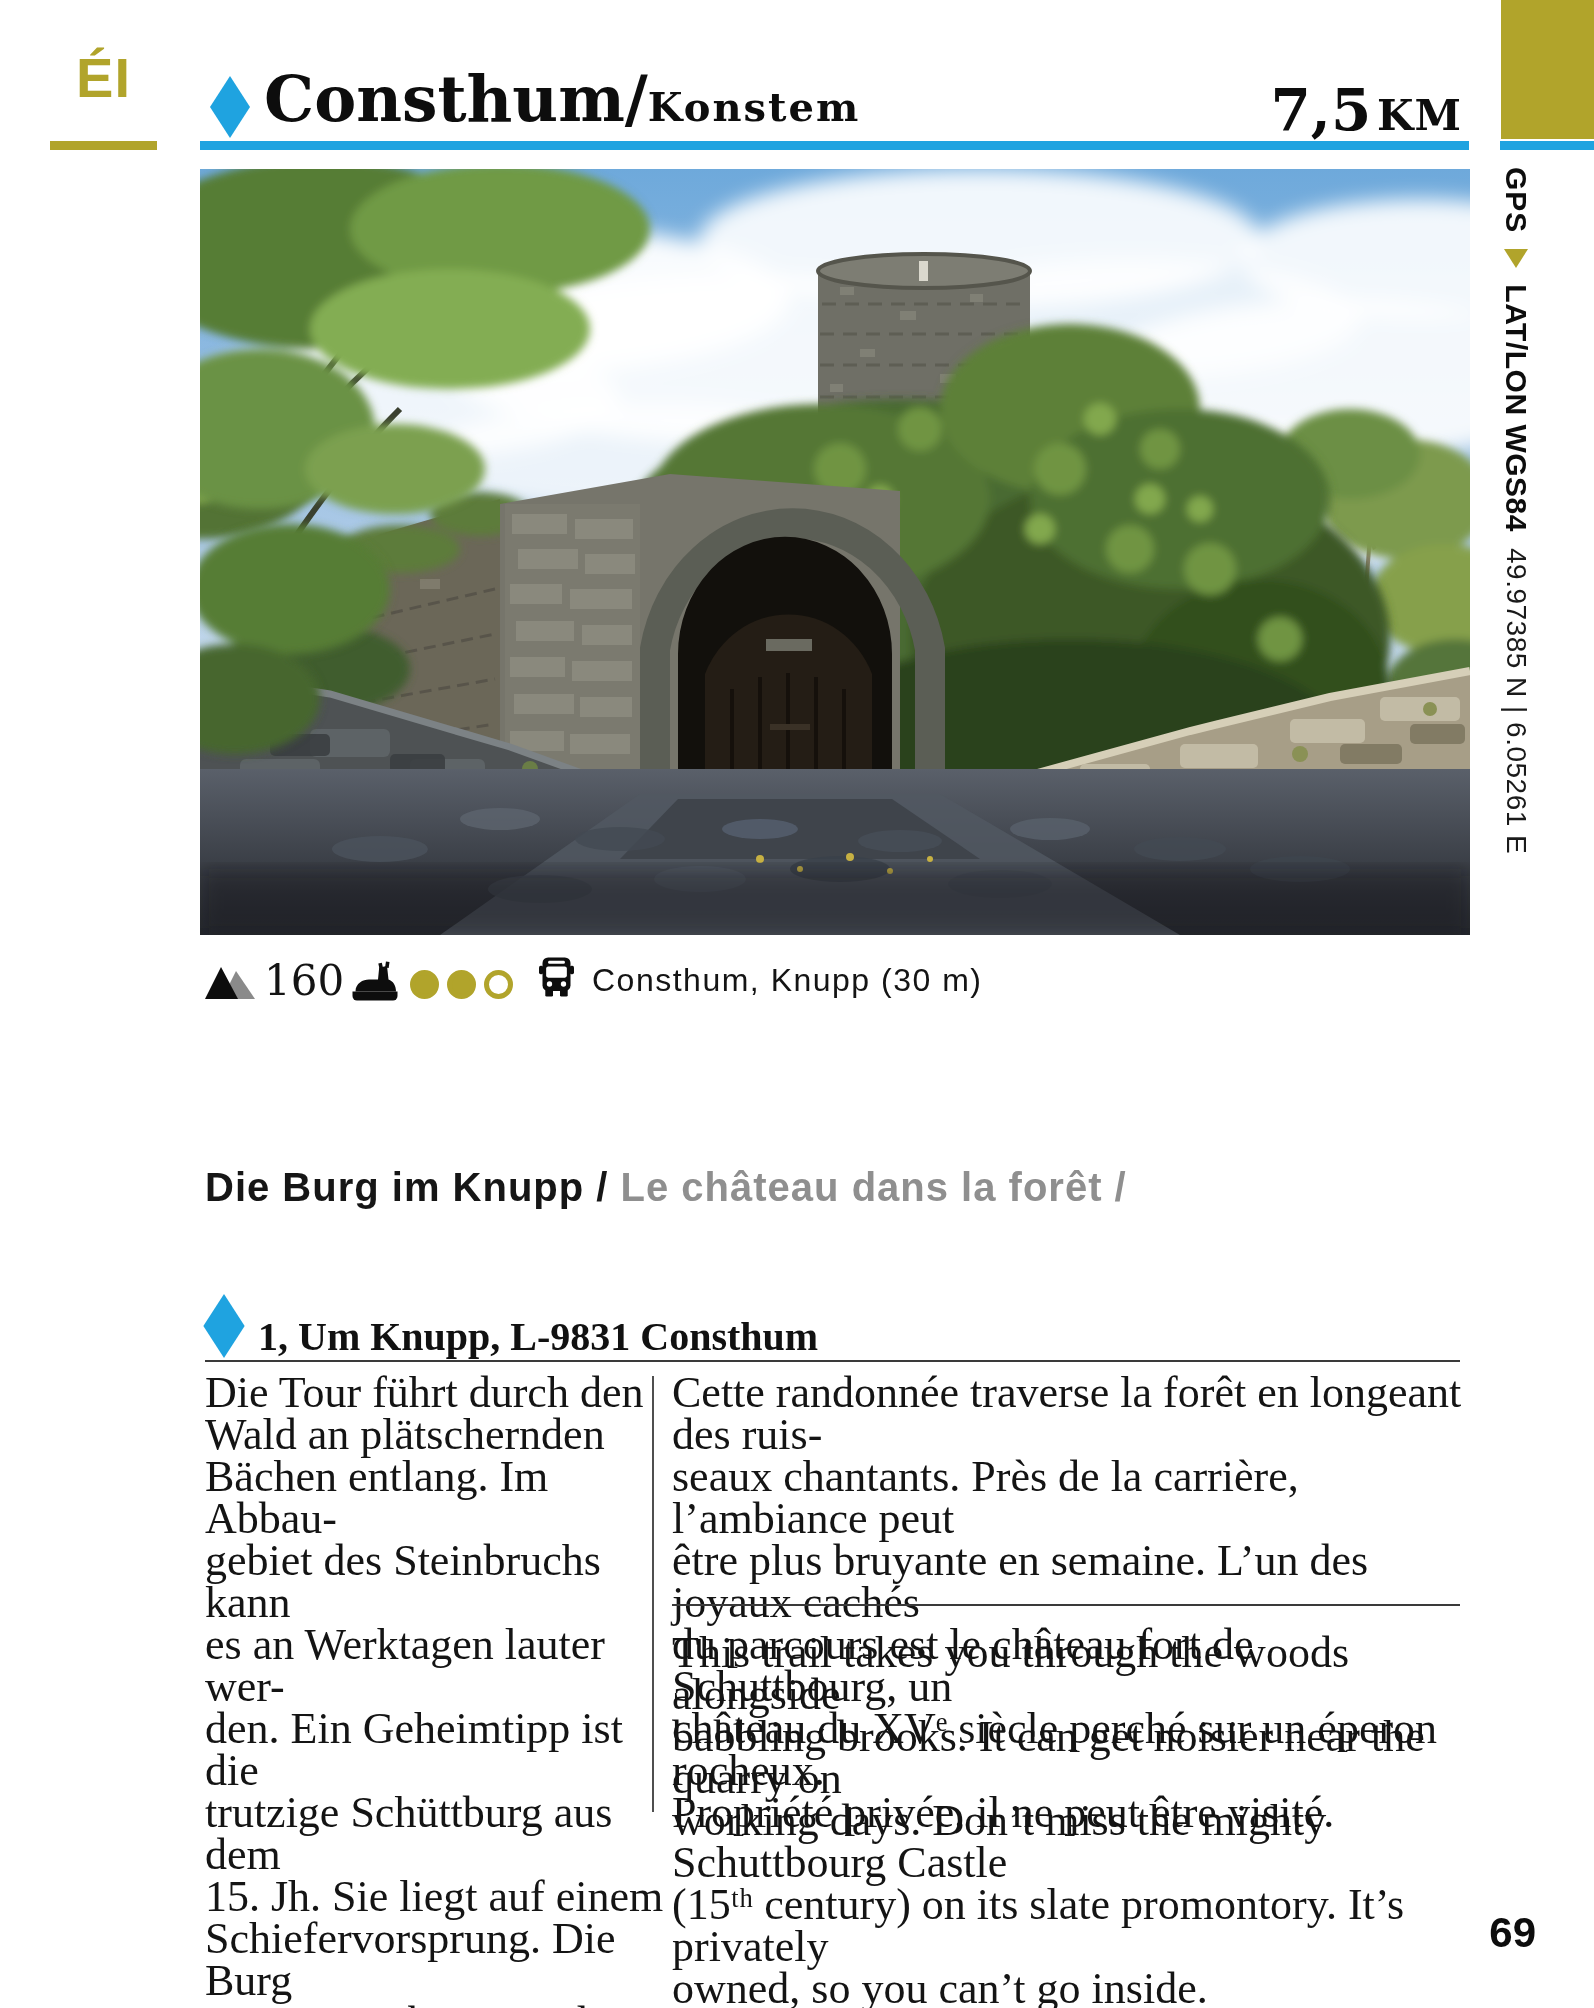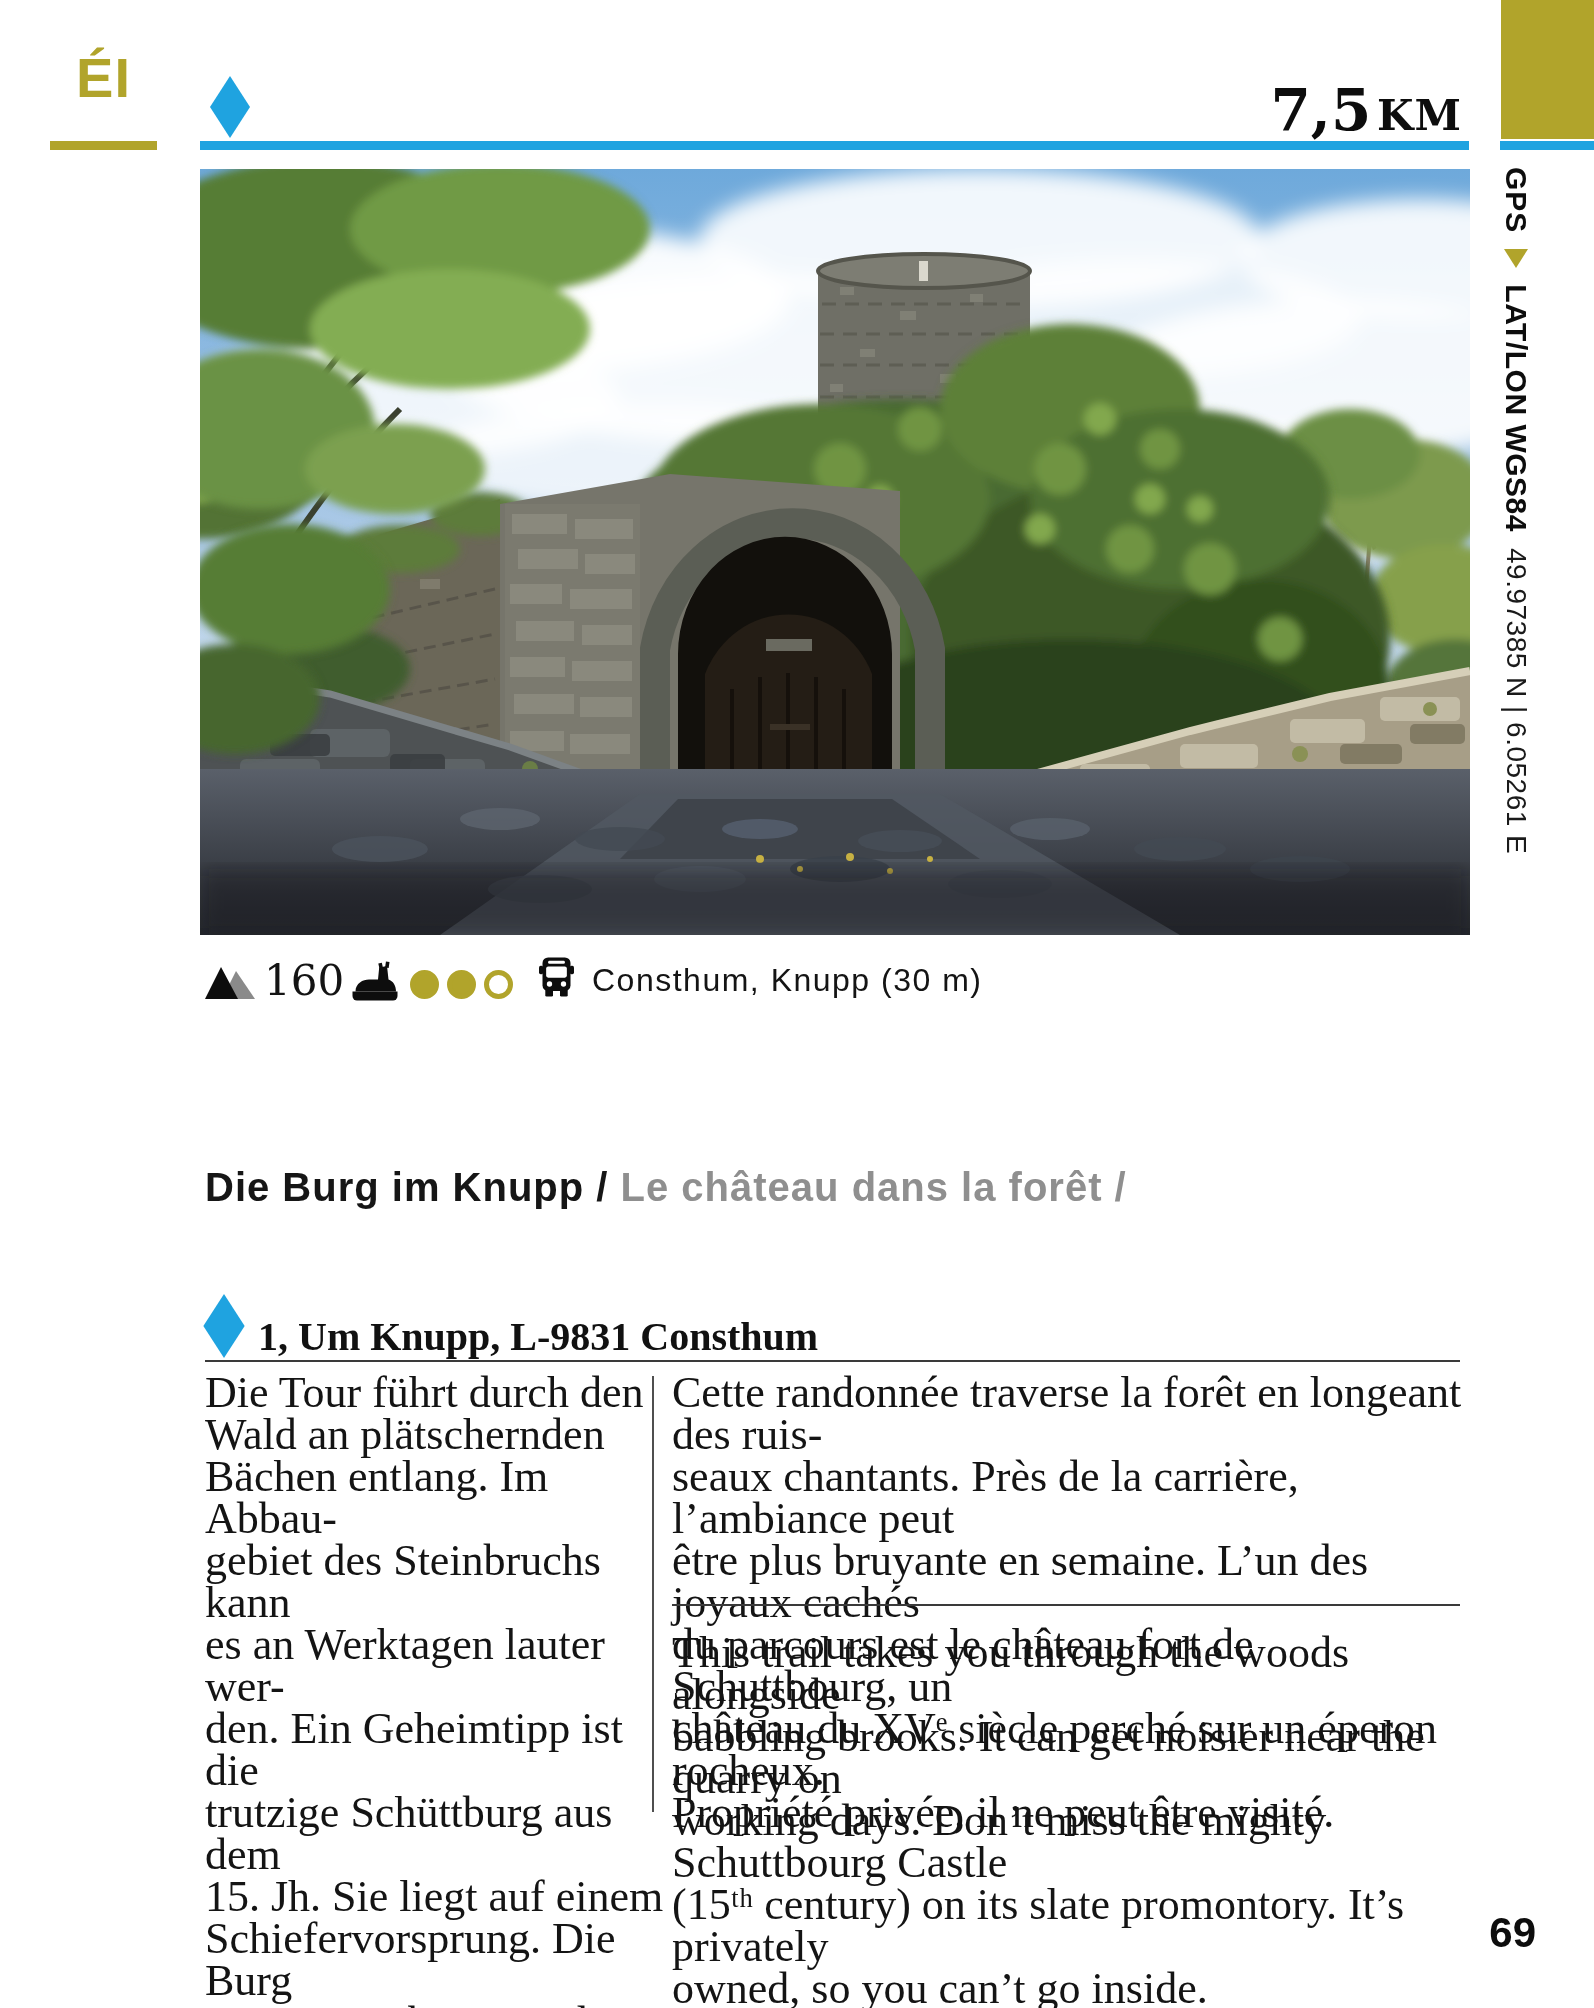--- a/index.html
+++ b/index.html
@@ -81,20 +81,21 @@
 <body>
 
 <div class="page">
 
   <div class="region-code">ÉI</div>
   <div class="region-underline"></div>
 
   <svg class="title-diamond" viewBox="0 0 40 62">
     <polygon points="20,0 40,31 20,62 0,31" fill="#1fa3e0"></polygon>
   </svg>
+  <div class="page-title"><span class="big"><span>Consthum</span><span>/</span></span><span class="small">Konstem</span></div>
 
   <div class="distance"><span class="num">7,5</span> <span class="unit">KM</span></div>
 
   <div class="rule-blue-main"></div>
   <div class="corner-tab"></div>
   <div class="rule-blue-side"></div>
 
   <div class="gps-sidebar">
     <span class="gps">GPS</span>
     <span class="tri"></span>

